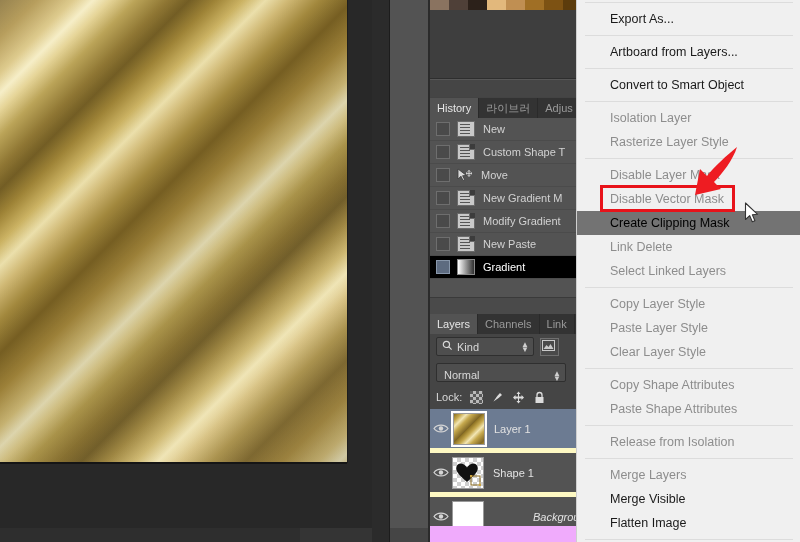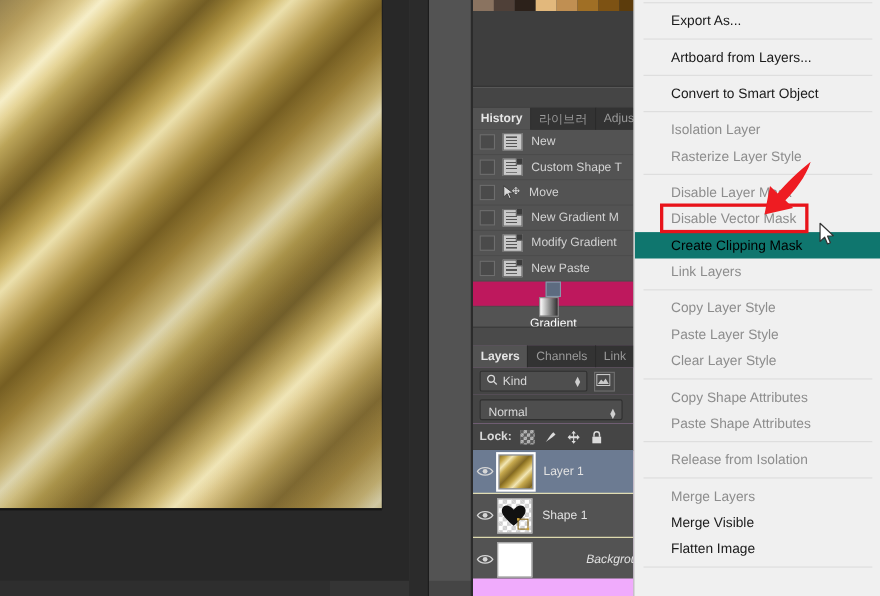--- a/index.html
+++ b/index.html
@@ -59,30 +59,30 @@
   .swatch{height:10px;flex:0 0 19px;}
   .swatch-body{position:absolute;left:0;top:10px;width:146px;height:68px;background:#3e3e3e;border-bottom:1px solid #2e2e2e;}
   .swatch-foot{position:absolute;left:0;top:79px;width:146px;height:17px;background:#454545;border-top:1px solid #575757;}
 
   
   .tabs{position:absolute;left:0;width:146px;height:20px;background:#333333;display:flex;align-items:stretch;}
   .tab{
     display:flex;align-items:center;padding:0 7px;font-size:11px;color:#9a9a9a;
     background:#333333;border-right:1px solid #2a2a2a;white-space:nowrap;
   }
-  .tab.active{background:#535353;color:#e6e6e6;font-weight:bold;}
+  .tab.active{background:#535353;color:#e6e6e6;font-weight:normal;}
 
   
   .history-panel{position:absolute;left:430px;top:98px;width:146px;height:216px;background:#535353;}
   .hist-list{position:absolute;left:0;top:20px;width:146px;height:196px;overflow:hidden;}
   .hist-row{
     height:22px;display:flex;align-items:center;color:#d2d2d2;font-size:11px;
     border-bottom:1px solid #4b4b4b;background:#535353;white-space:nowrap;
   }
-  .hist-row.sel{background:#be185d;color:#ffffff;flex-direction:column;}
+  .hist-row.sel{background:#000000;color:#ffffff;}
   .hist-chk{
     width:12px;height:12px;margin-left:6px;margin-right:7px;flex:0 0 12px;
     border:1px solid #6e6e6e;background:#4a4a4a;
   }
   .hist-row.sel .hist-chk{border-color:#8897ab;background:#5d6b80;}
   .hist-ico{width:16px;height:14px;flex:0 0 16px;margin-right:8px;position:relative;}
   .ico-doc{
     background:#c9c9c9;border:1px solid #6a6a6a;
     background-image:repeating-linear-gradient(to bottom, #555 0 1px, transparent 1px 3px);
     background-position:2px 2px;background-size:10px 10px;background-repeat:no-repeat;
@@ -105,33 +105,33 @@
     display:flex;align-items:center;color:#d8d8d8;font-size:11px;
   }
   .ctl .lbl{padding-left:4px;}
   .kind-ctl{width:96px;margin-left:6px;}
   .kind-ctl .mag{margin-left:5px;}
   .stepper{margin-left:auto;margin-right:4px;display:flex;flex-direction:column;line-height:5px;font-size:8px;color:#cfcfcf;}
   .filter-ico{width:17px;height:16px;margin-left:6px;border:1px solid #6f6f6f;background:#4a4a4a;position:relative;}
   .lp-blend{position:absolute;left:0;top:45px;width:146px;height:26px;background:#454545;display:flex;align-items:center;}
   .blend-ctl{width:128px;margin-left:6px;align-items:flex-end;}
   .lp-lock{position:absolute;left:0;top:71px;width:146px;height:24px;background:#454545;display:flex;align-items:center;color:#d8d8d8;font-size:11px;border-bottom:1px solid #353535;}
-  .lp-lock .lk-label{margin-left:6px;font-weight:bold;}
+  .lp-lock .lk-label{margin-left:6px;font-weight:normal;}
   .lk-ico{width:13px;height:13px;margin-left:8px;position:relative;}
   .lk-checker{
     background-image:
       linear-gradient(45deg,#b9b9b9 25%,transparent 25%,transparent 75%,#b9b9b9 75%),
       linear-gradient(45deg,#b9b9b9 25%,transparent 25%,transparent 75%,#b9b9b9 75%);
     background-size:6px 6px;background-position:0 0,3px 3px;background-color:#5a5a5a;
   }
 
   .layer-list{position:absolute;left:0;top:95px;width:146px;height:117px;overflow:hidden;}
   .layer-row{
     height:39px;display:flex;align-items:center;background:#535353;
-    border-bottom:1px solid #fef9c3;color:#e2e2e2;font-size:11px;white-space:nowrap;
+    border-bottom:5px solid #fef9c3;color:#e2e2e2;font-size:11px;white-space:nowrap;
   }
   .layer-row.sel{background:#6c7b92;}
   .eye{width:22px;flex:0 0 22px;display:flex;justify-content:center;align-items:center;}
   .thumb{
     width:30px;height:30px;flex:0 0 30px;border:1px solid #9a9a9a;margin-right:9px;position:relative;overflow:hidden;
   }
   .thumb.framed{outline:2px solid #ffffff;outline-offset:0px;margin-left:1px;}
   .thumb-gold{
     background:repeating-linear-gradient(135deg,#8a6f20 0,#c6a94e 5px,#f2e6b4 9px,#c6a94e 13px,#7d6424 20px);
   }
@@ -151,21 +151,21 @@
     position:absolute;left:576px;top:0;width:224px;height:542px;
     background:#f0f0f0;border-left:1px solid #cfcfcf;
     font-size:12.5px;color:#1a1a1a;overflow:hidden;
   }
   .ctx .mi{
     height:24px;display:flex;align-items:center;padding-left:33px;white-space:nowrap;
   }
   .ctx .mi.disabled{color:#8d8d8d;}
   .ctx .sep{height:1px;background:#dcdcdc;margin:4px 8px 4px 8px;}
   .ctx .sep.top{margin-top:2px;}
-  .ctx .mi.hl{background:#0f766e;color:#000000;}
+  .ctx .mi.hl{background:#737373;color:#000000;}
 
   .hl-box{
     position:absolute;left:600px;top:185px;width:135px;height:27px;
     border:3px solid #e8131a;box-sizing:border-box;pointer-events:none;
   }
 
   .arrow{position:absolute;left:680px;top:143px;width:60px;height:60px;pointer-events:none;}
   .cursor{position:absolute;left:744px;top:202px;width:16px;height:22px;pointer-events:none;}
 </style>
 </head>
@@ -389,21 +389,22 @@
       <div class="mi">Artboard from Layers...</div>
       <div class="sep"></div>
       <div class="mi">Convert to Smart Object</div>
       <div class="sep"></div>
       <div class="mi disabled">Isolation Layer</div>
       <div class="mi disabled">Rasterize Layer Style</div>
       <div class="sep"></div>
       <div class="mi disabled">Disable Layer Mask</div>
       <div class="mi disabled">Disable Vector Mask</div>
       <div class="mi hl">Create Clipping Mask</div>
-      <div class="mi disabled">Link Layers</div>
+      <div class="mi disabled">Link Delete</div>
+      <div class="mi disabled">Select Linked Layers</div>
       <div class="sep"></div>
       <div class="mi disabled">Copy Layer Style</div>
       <div class="mi disabled">Paste Layer Style</div>
       <div class="mi disabled">Clear Layer Style</div>
       <div class="sep"></div>
       <div class="mi disabled">Copy Shape Attributes</div>
       <div class="mi disabled">Paste Shape Attributes</div>
       <div class="sep"></div>
       <div class="mi disabled">Release from Isolation</div>
       <div class="sep"></div>

